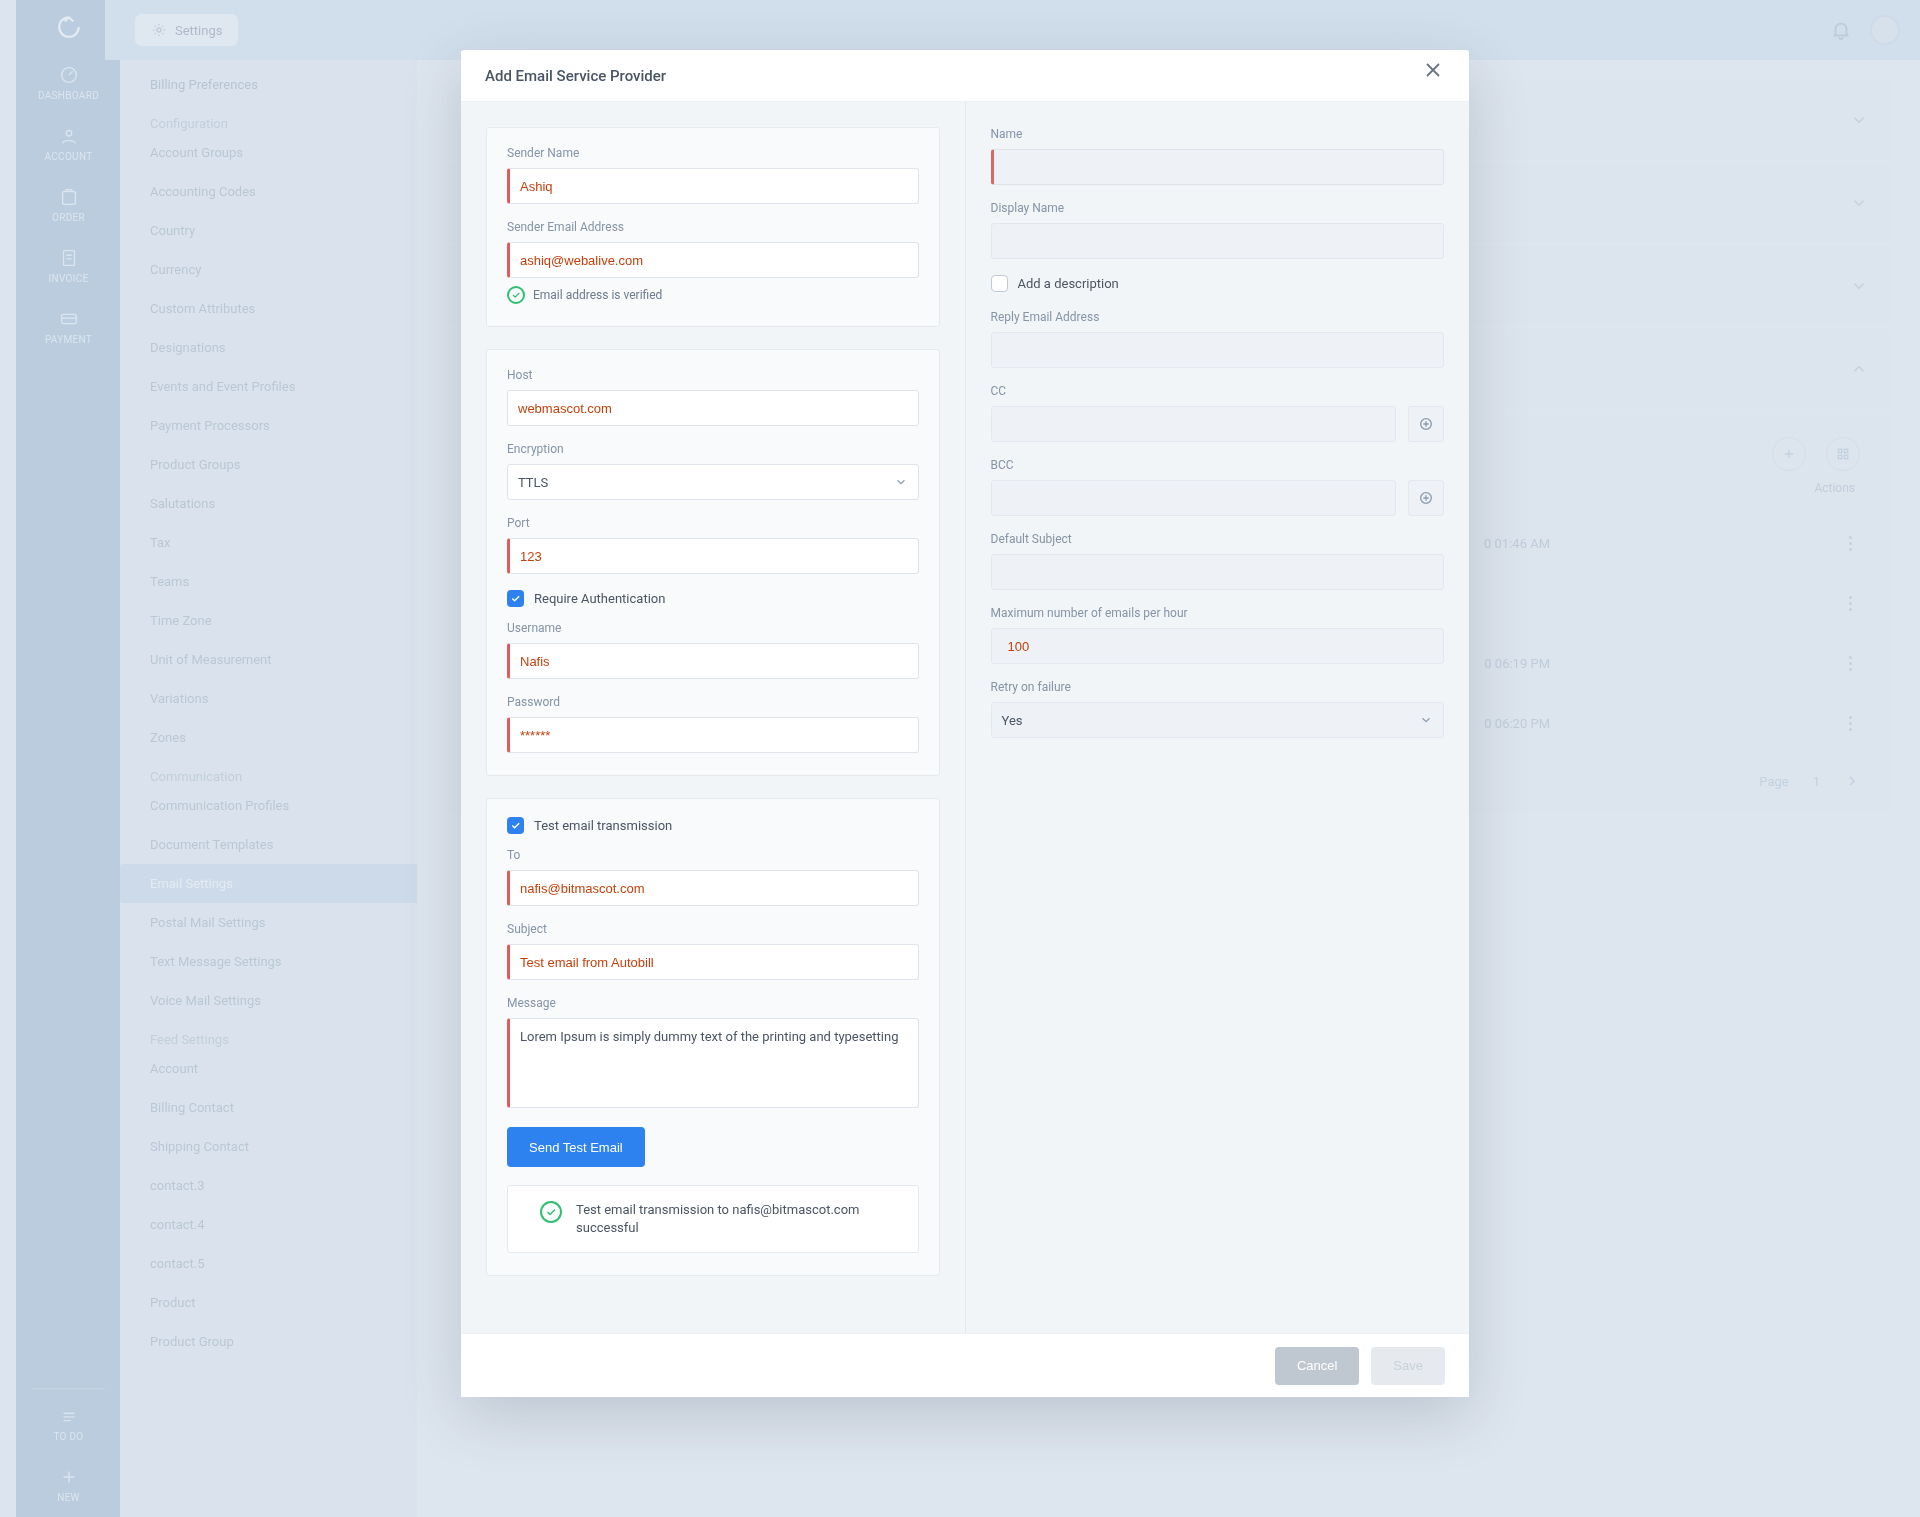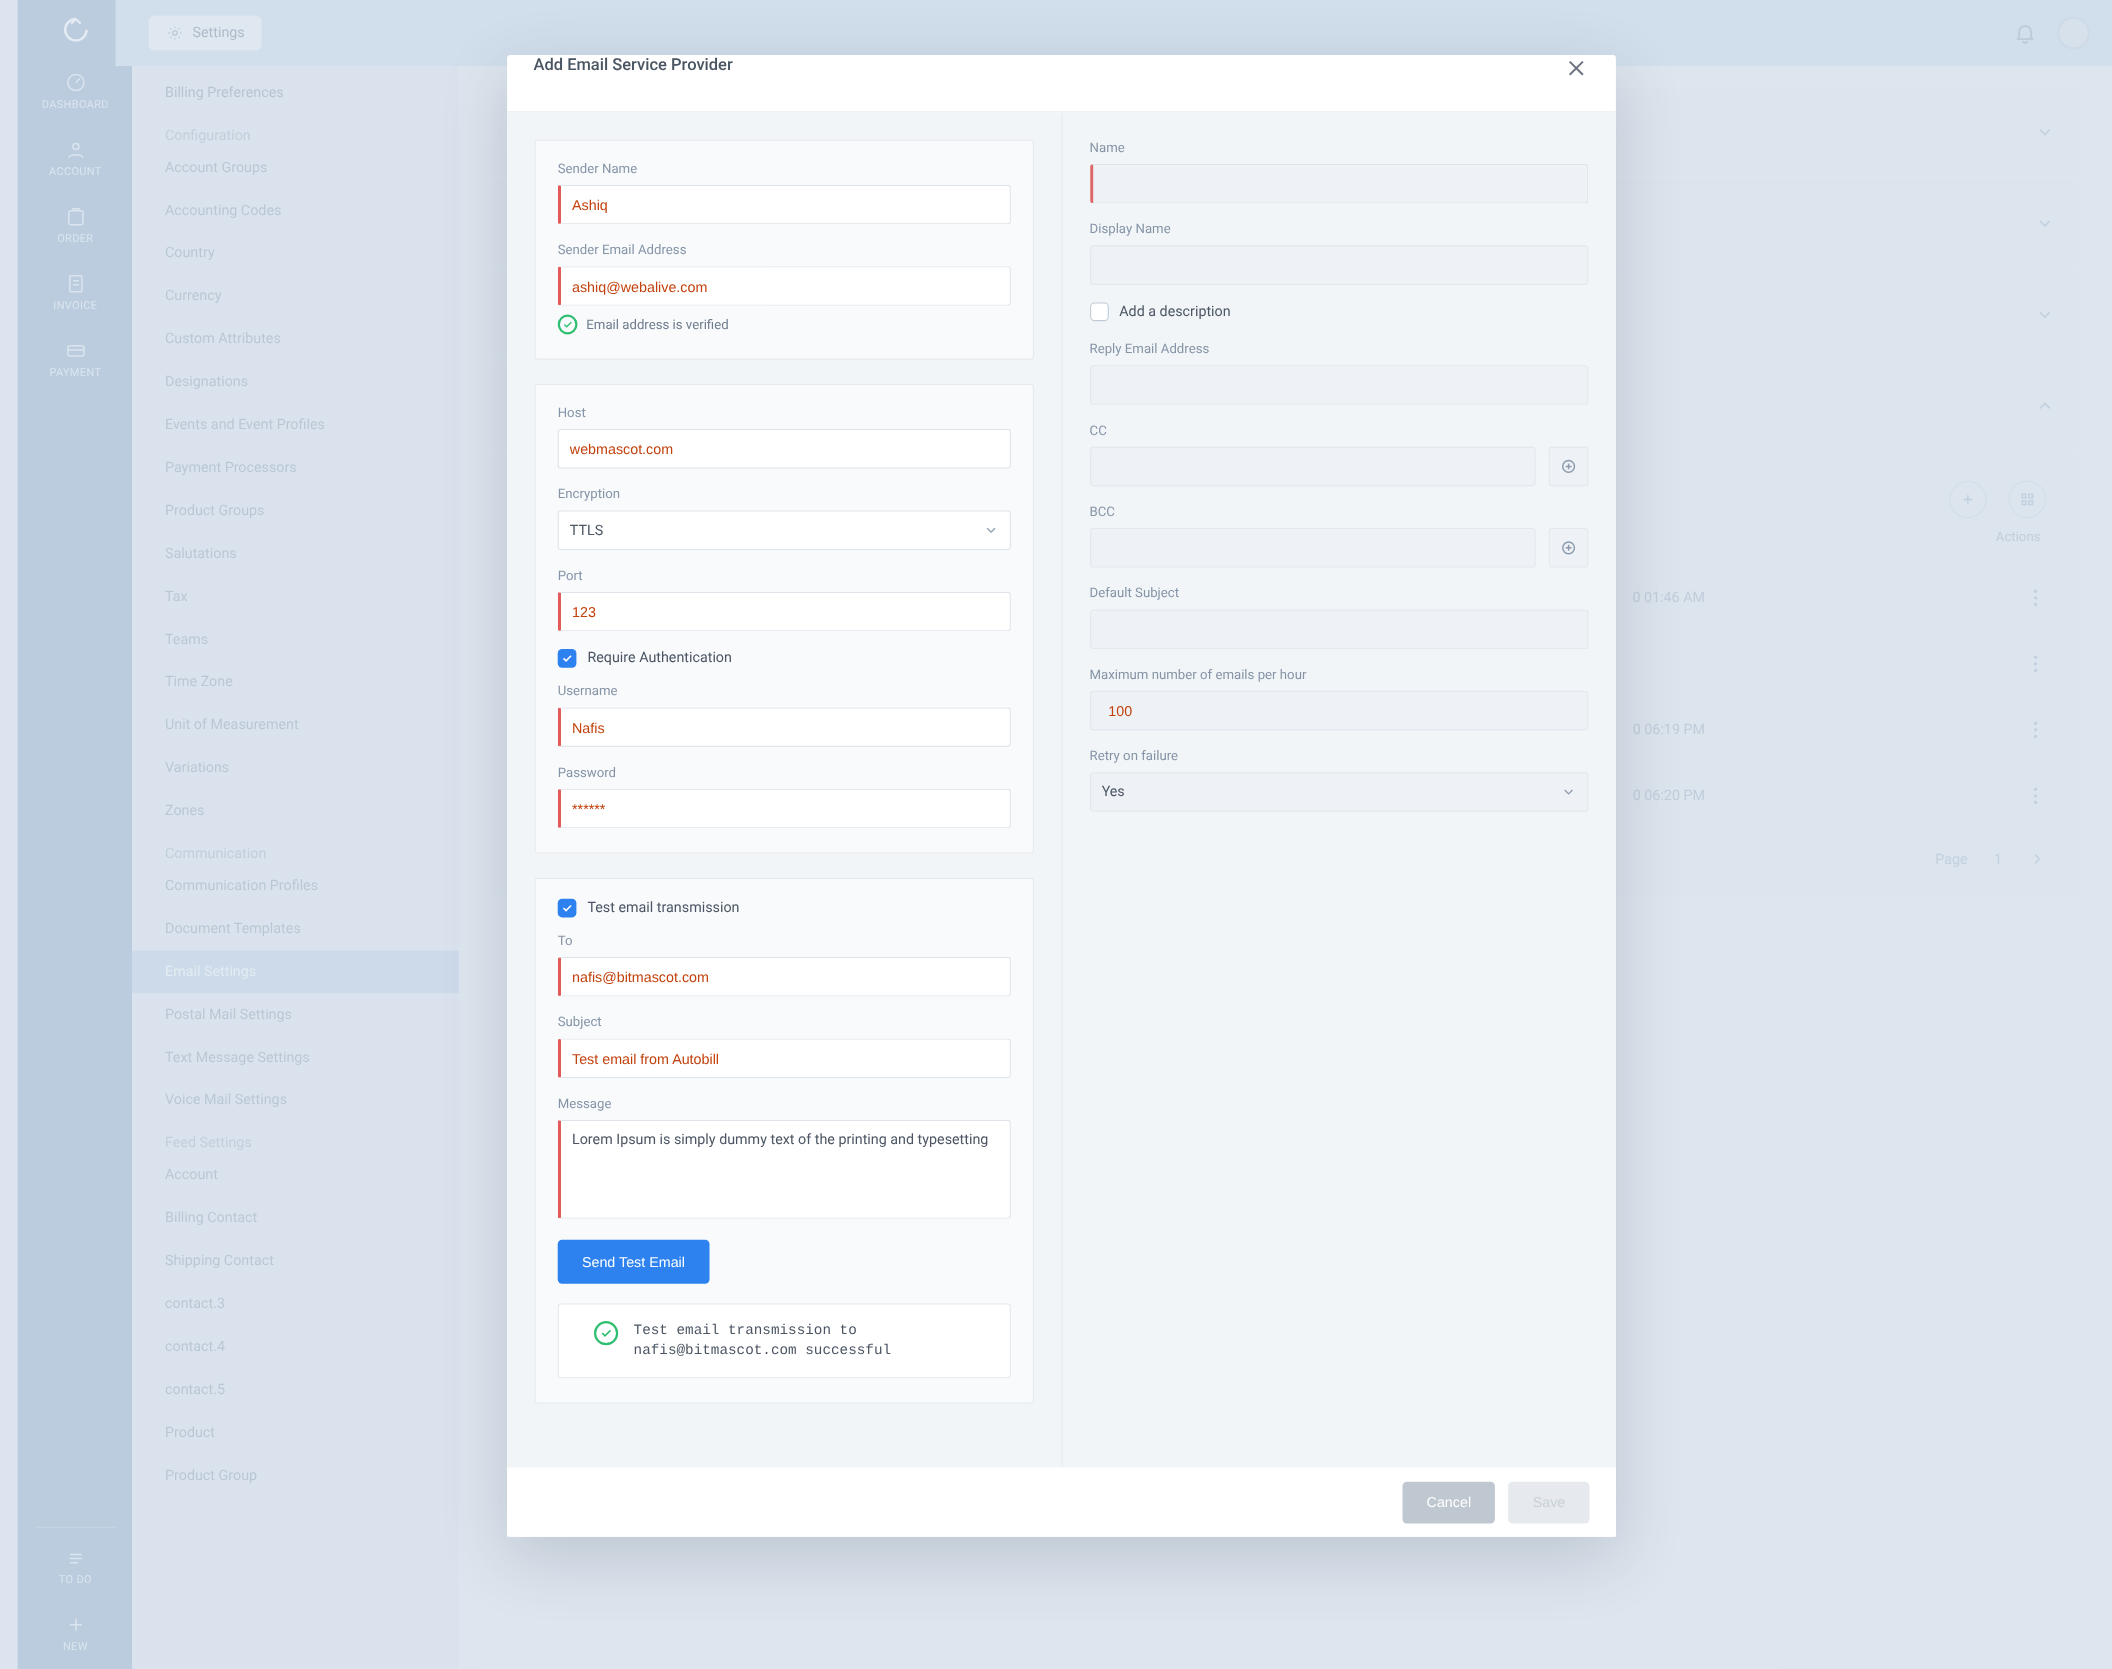--- a/index.html
+++ b/index.html
@@ -137,22 +137,22 @@
   position: absolute;
   left: 461px; top: 50px;
   width: 1008px;
   background: #fff;
   border-radius: 3px;
   box-shadow: 0 18px 60px rgba(60,70,90,.20);
 }
 .modal-head {
   height: 52px;
   display: flex;
-  align-items: flex-start;
-  padding: 0 24px;
+  align-items: flex-end;
+  padding: 16px 24px;
   border-bottom: 1px solid #edf0f4;
 }
 .modal-head h1 { font-size: 15px; font-weight: 500; color: #495563; }
 .modal-head .close { margin-left: auto; cursor: pointer; }
 .modal-head .close svg { width: 24px; height: 24px; stroke: #6b7280; stroke-width: 1.8; }
 .modal-body {
   display: flex;
   background: #f2f5f8;
 }
 .col {
@@ -249,21 +249,20 @@
 }
 .info-card {
   background: #fff;
   border: 1px solid #e6eaee;
   border-radius: 3px;
   padding: 15px 32px;
   display: flex;
   gap: 14px;
   align-items: flex-start;
   margin-top: 18px;
-  font-family: Liberation Mono, monospace;
 }
 .info-card .ok-circle { width: 22px; height: 22px; flex-shrink: 0; border-width: 2px;}
 .info-card .ok-circle svg { width: 12px; height: 12px; }
 .info-card p { font-size: 13px; color: #4b5563; line-height: 1.4; }
 .plus-row { display: flex; gap: 12px; }
 .plus-btn {
   width: 36px; height: 36px;
   border: 1px solid #e3e8ee;
   background: #eef1f5;
   border-radius: 3px;

